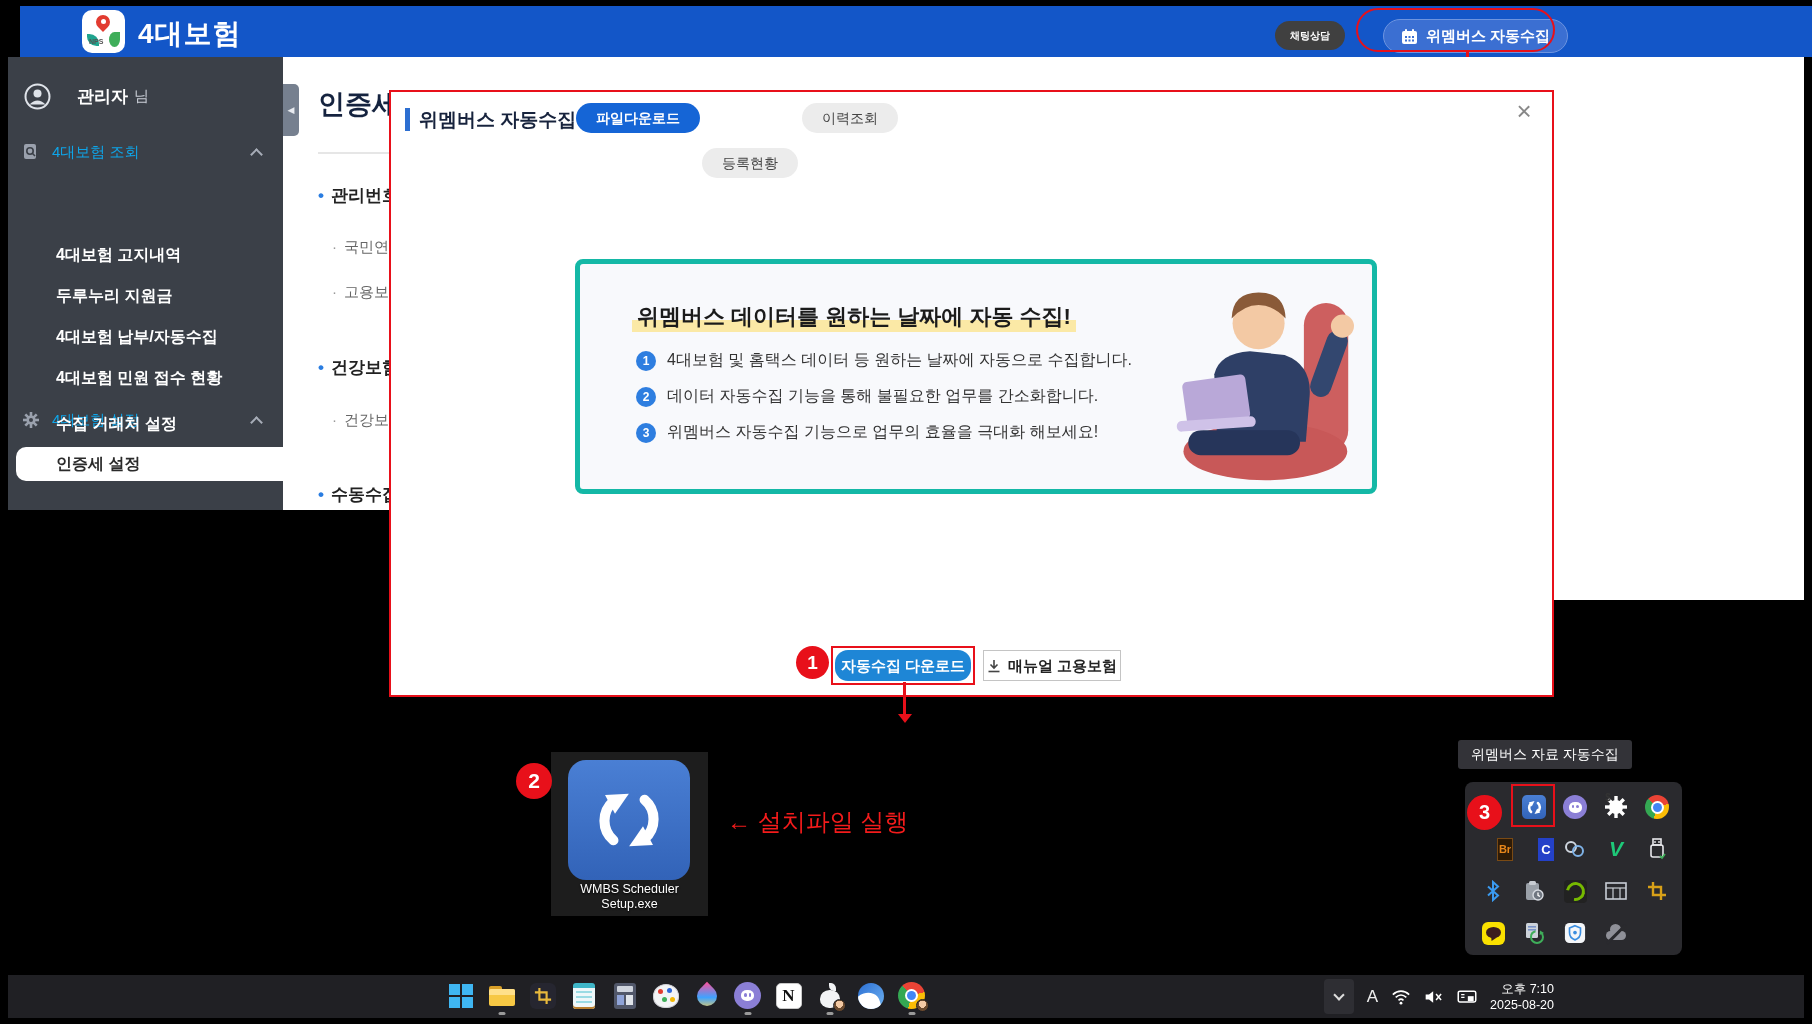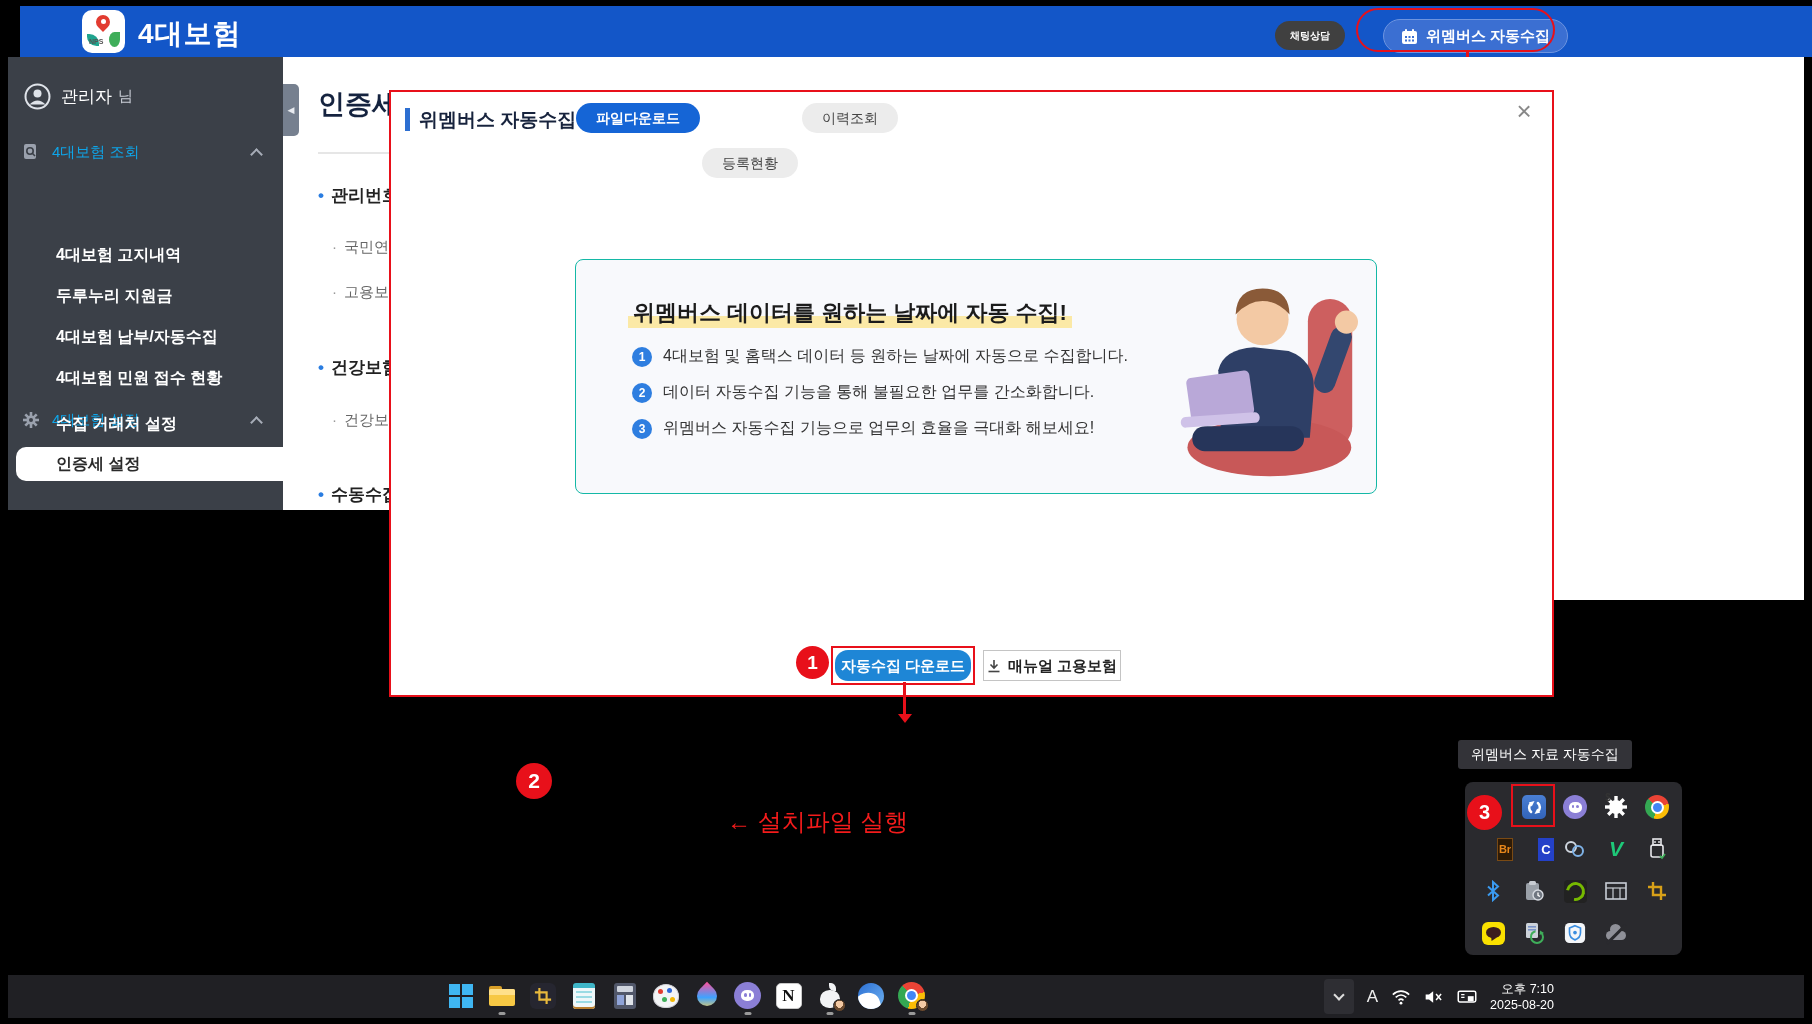--- a/index.html
+++ b/index.html
@@ -20,21 +20,21 @@
   .red-oval { position:absolute; left:1356px; top:8px; width:199px; height:44px; border:2px solid #e8101a; border-radius:22px; pointer-events:none; }
 
   
   .red-arrow { position:absolute; pointer-events:none; }
   .red-arrow .line { position:absolute; left:0; top:0; width:3px; background:#e8101a; }
   .red-arrow .head { position:absolute; left:-5px; width:0; height:0; border-left:7px solid transparent; border-right:7px solid transparent; border-top:9px solid #e8101a; }
 
   
   .sidebar { position:absolute; left:8px; top:57px; width:275px; height:453px; background:#3b4048; }
   .user-row { position:absolute; left:16px; top:26px; display:flex; align-items:center; }
-  .user-name { margin-left:10px; font-size:17px; font-weight:normal; color:#fff; }
+  .user-name { margin-left:26px; font-size:17px; font-weight:bold; color:#fff; }
   .user-suffix { margin-left:6px; font-size:15px; color:#c9ced6; }
   .sec-head { position:absolute; left:14px; width:247px; height:22px; display:flex; align-items:center; color:#0ea5e9; font-size:15px; }
   .sec-head .lbl { margin-left:12px; flex:1; }
   .caret-up { width:9px; height:9px; border-left:2px solid #a7adb8; border-top:2px solid #a7adb8; transform:rotate(45deg); margin-right:8px; margin-top:4px; }
   .side-item { position:absolute; left:48px; font-size:16px; font-weight:bold; color:#fff; white-space:nowrap; }
   .side-selected { position:absolute; left:8px; top:390px; width:267px; height:34px; background:#fff; border-radius:10px 0 0 10px; }
   .side-selected span { position:absolute; left:40px; top:7px; font-size:16px; font-weight:bold; color:#2b2b2b; }
 
   
   .main { position:absolute; left:283px; top:57px; width:1521px; height:543px; background:#fff; }
@@ -51,21 +51,21 @@
 
   
   .modal { position:absolute; left:389px; top:90px; width:1165px; height:607px; background:#fff; border:2px solid #e8101a; }
   .m-titlebar { position:absolute; left:14px; top:16px; width:5px; height:23px; background:#2d6fd1; }
   .m-title { position:absolute; left:28px; top:15px; font-size:19px; font-weight:bold; color:#17233d; }
   .m-tab { position:absolute; top:11px; height:30px; border-radius:15px; font-size:14px; line-height:30px; padding:0 20px; }
   .m-tab.active { background:#1565d6; color:#fff; font-weight:bold; }
   .m-tab.inactive { background:#ececec; color:#444; }
   .m-close { position:absolute; right:14px; top:4px; font-size:26px; color:#888; width:28px; text-align:center; }
 
-  .banner { position:absolute; left:184px; top:167px; width:802px; height:235px; background:#f8f9fc; border:1px solid #14b8a6; border-radius:8px; }
+  .banner { position:absolute; left:184px; top:167px; width:802px; height:235px; background:#f8f9fc; border:5px solid #14b8a6; border-radius:8px; }
   .headline { position:absolute; left:52px; top:38px; font-size:22px; font-weight:bold; color:#1b1b1b; background:linear-gradient(to top,#fbe9a6 40%,transparent 40%); padding:0 5px; }
   .b-item { position:absolute; left:56px; display:flex; align-items:center; }
   .b-num { width:20px; height:20px; border-radius:50%; background:#2e7ee0; color:#fff; font-size:12px; font-weight:bold; text-align:center; line-height:20px; flex:0 0 20px; }
   .b-txt { margin-left:11px; font-size:16px; color:#333; white-space:nowrap; }
   .illus { position:absolute; right:8px; top:12px; }
 
   .badge { position:absolute; background:#e8101a; border-radius:50%; color:#fff; font-weight:bold; text-align:center; z-index:30; }
   .dl-btn { position:absolute; top:558px; height:31px; font-size:15px; font-weight:bold; text-align:center; line-height:31px; }
   .dl-primary { left:444px; width:136px; background:#1e86d6; color:#fff;border-radius:13px; }
   .dl-outline { position:absolute; left:440px; top:554px; width:144px; height:39px; border:2px solid #e8101a; pointer-events:none; }
@@ -286,20 +286,34 @@
         </svg>
       <span>매뉴얼 고용보험</span>
     </div>
   </div>
   <div class="badge" style="left:796px;top:646px;width:33px;height:33px;font-size:19px;line-height:33px;">1</div>
   <div class="red-arrow" style="left:903px;top:682px;z-index:31;">
     <div class="line" style="height:32px;"></div>
       <div class="head" style="top:32px;"></div>
   </div>
 
+  <div class="desk-panel">
+    <div class="desk-app">
+      <svg width="78" height="78" viewBox="0 0 100 100">
+        <path d="M30 76 A33 33 0 0 1 30 26" stroke="#fff" stroke-width="13" fill="none" stroke-linecap="round"></path>
+        <polygon points="18,20 48,14 34,42" fill="#fff" transform="rotate(8 33 28)"></polygon>
+        <path d="M70 24 A33 33 0 0 1 70 74" stroke="#fff" stroke-width="13" fill="none" stroke-linecap="round"></path>
+        <polygon points="82,80 52,86 66,58" fill="#fff" transform="rotate(8 67 72)"></polygon>
+      </svg>
+    </div>
+    <div class="desk-label">
+      <div>WMBS Scheduler</div>
+      <div>Setup.exe</div>
+    </div>
+  </div>
   <div class="badge" style="left:516px;top:763px;width:36px;height:36px;font-size:21px;line-height:36px;">2</div>
   <div class="install-note">← 설치파일 실행</div>
 
   <div class="tooltip">위멤버스 자료 자동수집</div>
   <div class="tray-panel">
     <div class="tray-grid">
       <div class="cell"></div>
       <div class="cell">
         <div class="mini wmbs-mini">
             <svg width="17" height="17" viewBox="0 0 100 100">

